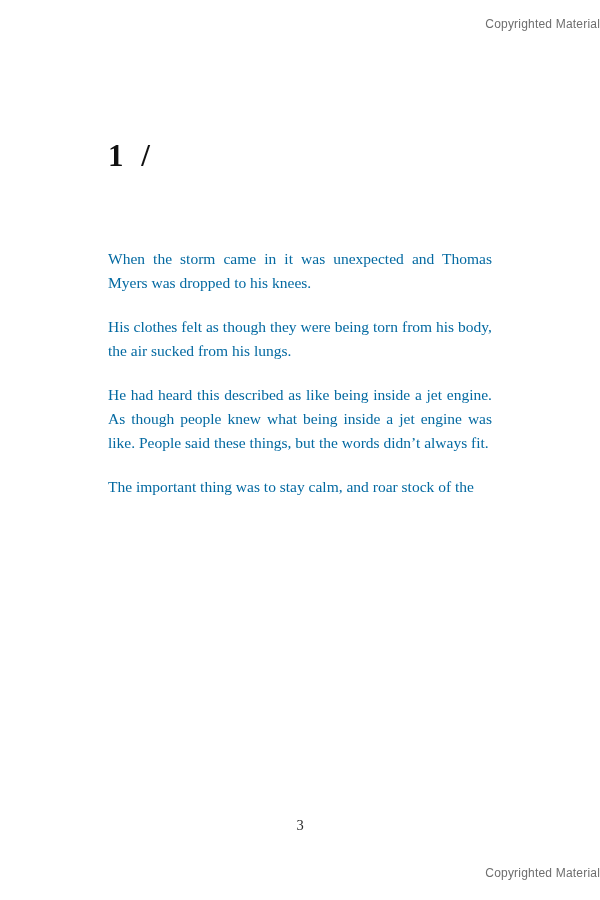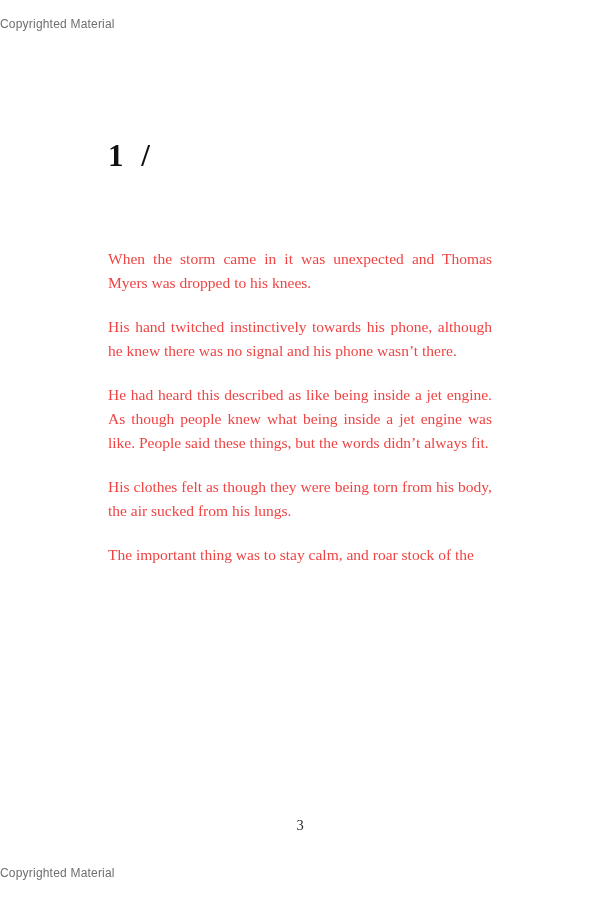--- a/index.html
+++ b/index.html
@@ -13,21 +13,21 @@
     height: 900px;
     background: #ffffff;
     font-family: "Liberation Serif", serif;
     color: #1f1f1f;
     overflow: hidden;
   }
   .notice {
     position: absolute;
     left: 0;
     width: 100%;
-    text-align: left;
+    text-align: right;
     font-family: "Liberation Sans", sans-serif;
     font-size: 12px;
     color: #6e6e6e;
     letter-spacing: 0.2px;
   }
   .notice.top { top: 17px; }
   .notice.bottom { top: 866px; }
   .chapter-heading {
     position: absolute;
     left: 108px;
@@ -44,21 +44,21 @@
     position: absolute;
     left: 108px;
     top: 247px;
     width: 392px;
   }
   .body-text p {
     margin: 0 8px 20px 0;
     font-size: 15.5px;
     line-height: 24px;
     text-align: justify;
-    color: #ef4444;
+    color: #0369a1;
   }
   .body-text p:last-child {
     margin-bottom: 0;
   }
   .page-number {
     position: absolute;
     left: 0;
     width: 100%;
     top: 817px;
     text-align: center;
@@ -71,23 +71,22 @@
 <body>
 
 <div class="book-page">
 
   <div class="notice top">Copyrighted Material</div>
 
   <h1 class="chapter-heading">1 /</h1>
 
   <div class="body-text">
     <p>When the storm came in it was unexpected and Thomas Myers was dropped to his knees.</p>
-    <p>His hand twitched instinctively towards his phone, although he knew there was no signal and his phone wasn’t there.</p>
+    <p>His clothes felt as though they were being torn from his body, the air sucked from his lungs.</p>
     <p>He had heard this described as like being inside a jet engine. As though people knew what being inside a jet engine was like. People said these things, but the words didn’t always fit.</p>
-    <p>His clothes felt as though they were being torn from his body, the air sucked from his lungs.</p>
     <p>The important thing was to stay calm, and roar stock of the</p>
   </div>
 
   <div class="page-number">3</div>
 
   <div class="notice bottom">Copyrighted Material</div>
 
 </div>
 
 </body></html>

